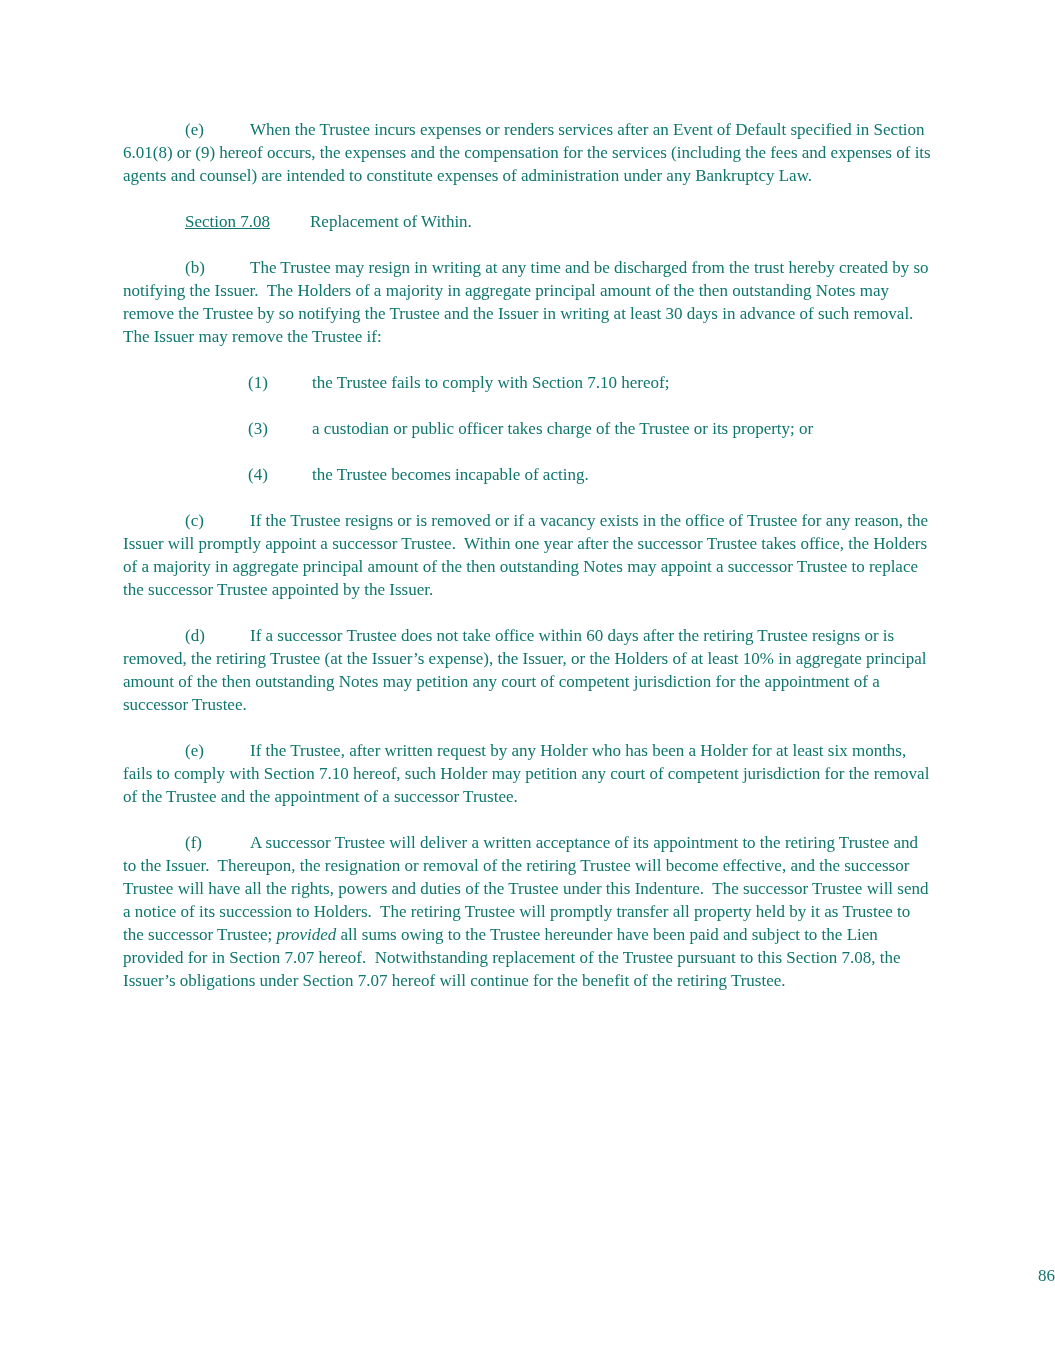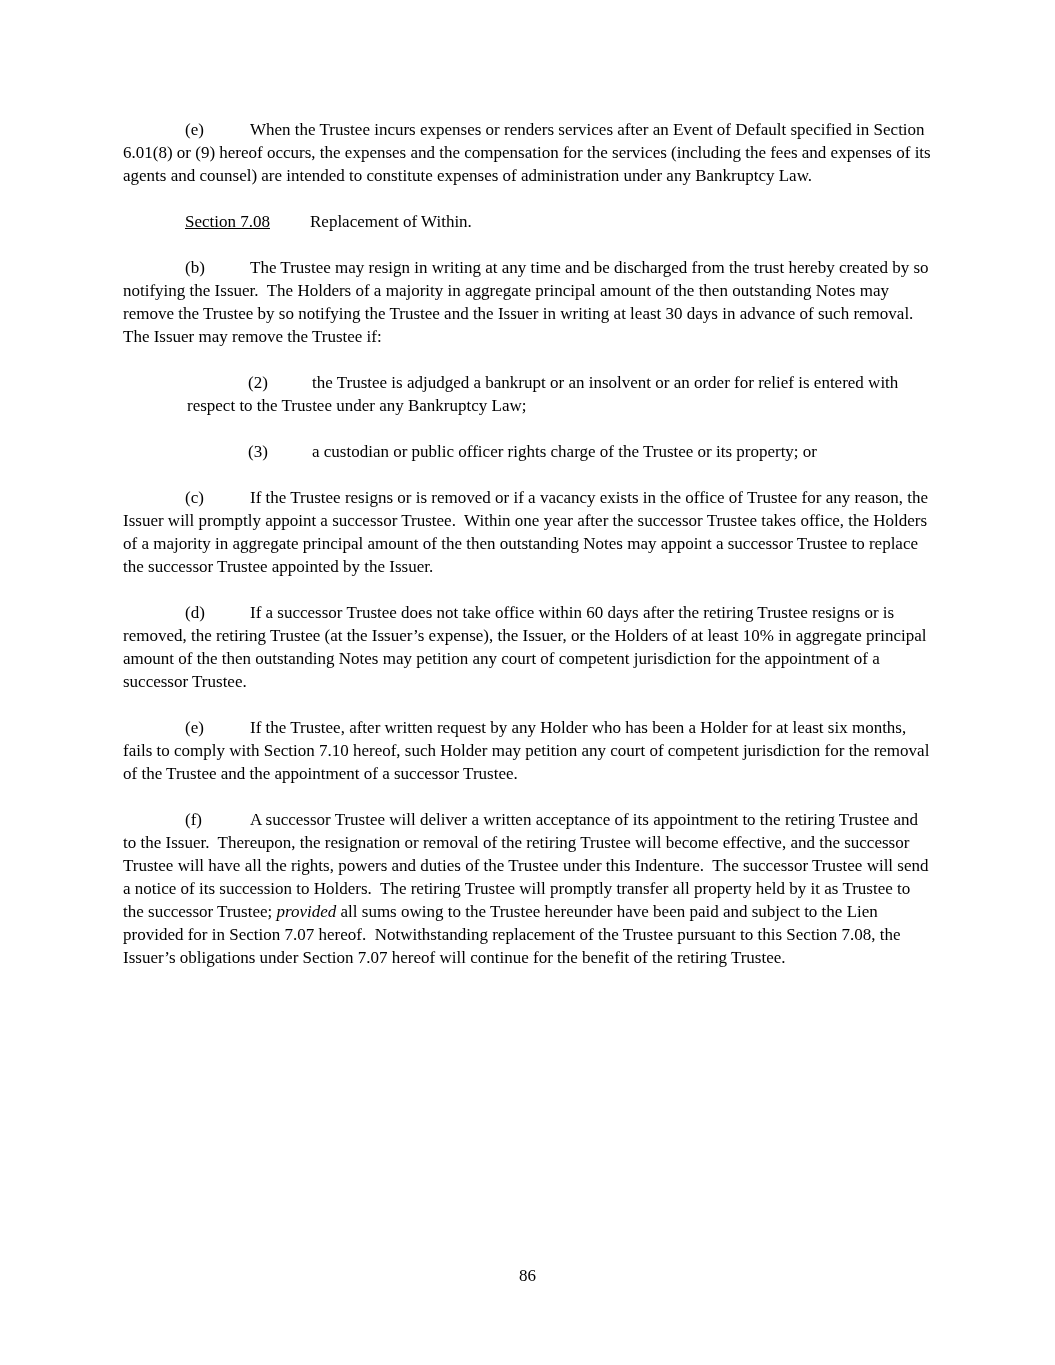--- a/index.html
+++ b/index.html
@@ -7,21 +7,21 @@
     position: relative;
     width: 1055px;
     height: 1365px;
     margin: 0 auto;
     box-sizing: border-box;
     padding: 118px 124px 0 123px;
     background: #ffffff;
     font-family: "Liberation Serif", "DejaVu Serif", serif;
     font-size: 17px;
     line-height: 23px;
-    color: #000000;
+    color: #0f766e;
     overflow: hidden;
   }
   .para, .heading {
     margin: 0 0 23px 0;
     text-indent: 62px;
     white-space: pre-wrap;
     text-align: left;
   }
   .para .label {
     display: inline-block;
@@ -43,42 +43,43 @@
   .list-item .label {
     display: inline-block;
     width: 64px;
     text-indent: 0;
   }
   .page-footer {
     position: absolute;
     left: 0;
     right: 0;
     bottom: 78px;
-    text-align: center;
+    text-align: right;
     font-size: 17px;
   }
   i { font-style: italic; }
 </style>
 </head>
 <body>
 
 <div class="page">
 
   <p class="para"><span class="label">(e)</span><span>When the Trustee incurs expenses or renders services after an Event of Default specified in Section 6.01(8) or (9) hereof occurs, the expenses and the compensation for the services (including the fees and expenses of its agents and counsel) are intended to constitute expenses of administration under any Bankruptcy Law.</span></p>
 
   <p class="heading"><span class="label">Section 7.08</span><span>Replacement of Within.</span></p>
 
 
   <p class="para"><span class="label">(b)</span><span>The Trustee may resign in writing at any time and be discharged from the trust hereby created by so notifying the Issuer.  The Holders of a majority in aggregate principal amount of the then outstanding Notes may remove the Trustee by so notifying the Trustee and the Issuer in writing at least 30 days in advance of such removal.  The Issuer may remove the Trustee if:</span></p>
 
+  <p class="list-item"><span class="label">(1)</span><span>the Trustee fails to comply with Section 7.10 hereof;</span></p>
 
-  <p class="list-item"><span class="label">(2)</span><span>the Trustee is adjudged a bankrupt or an insolvent or an order for relief is entered with respect to the Trustee under any Bankruptcy Law;</span></p>
 
-  <p class="list-item"><span class="label">(3)</span><span>a custodian or public officer rights charge of the Trustee or its property; or</span></p>
+  <p class="list-item"><span class="label">(3)</span><span>a custodian or public officer takes charge of the Trustee or its property; or</span></p>
 
+  <p class="list-item"><span class="label">(4)</span><span>the Trustee becomes incapable of acting.</span></p>
 
   <p class="para"><span class="label">(c)</span><span>If the Trustee resigns or is removed or if a vacancy exists in the office of Trustee for any reason, the Issuer will promptly appoint a successor Trustee.  Within one year after the successor Trustee takes office, the Holders of a majority in aggregate principal amount of the then outstanding Notes may appoint a successor Trustee to replace the successor Trustee appointed by the Issuer.</span></p>
 
   <p class="para"><span class="label">(d)</span><span>If a successor Trustee does not take office within 60 days after the retiring Trustee resigns or is removed, the retiring Trustee (at the Issuer’s expense), the Issuer, or the Holders of at least 10% in aggregate principal amount of the then outstanding Notes may petition any court of competent jurisdiction for the appointment of a successor Trustee.</span></p>
 
   <p class="para"><span class="label">(e)</span><span>If the Trustee, after written request by any Holder who has been a Holder for at least six months, fails to comply with Section 7.10 hereof, such Holder may petition any court of competent jurisdiction for the removal of the Trustee and the appointment of a successor Trustee.</span></p>
 
   <p class="para"><span class="label">(f)</span><span>A successor Trustee will deliver a written acceptance of its appointment to the retiring Trustee and to the Issuer.  Thereupon, the resignation or removal of the retiring Trustee will become effective, and the successor Trustee will have all the rights, powers and duties of the Trustee under this Indenture.  The successor Trustee will send a notice of its succession to Holders.  The retiring Trustee will promptly transfer all property held by it as Trustee to the successor Trustee; </span><i>provided</i><span> all sums owing to the Trustee hereunder have been paid and subject to the Lien provided for in Section 7.07 hereof.  Notwithstanding replacement of the Trustee pursuant to this Section 7.08, the Issuer’s obligations under Section 7.07 hereof will continue for the benefit of the retiring Trustee.</span></p>
 
 

